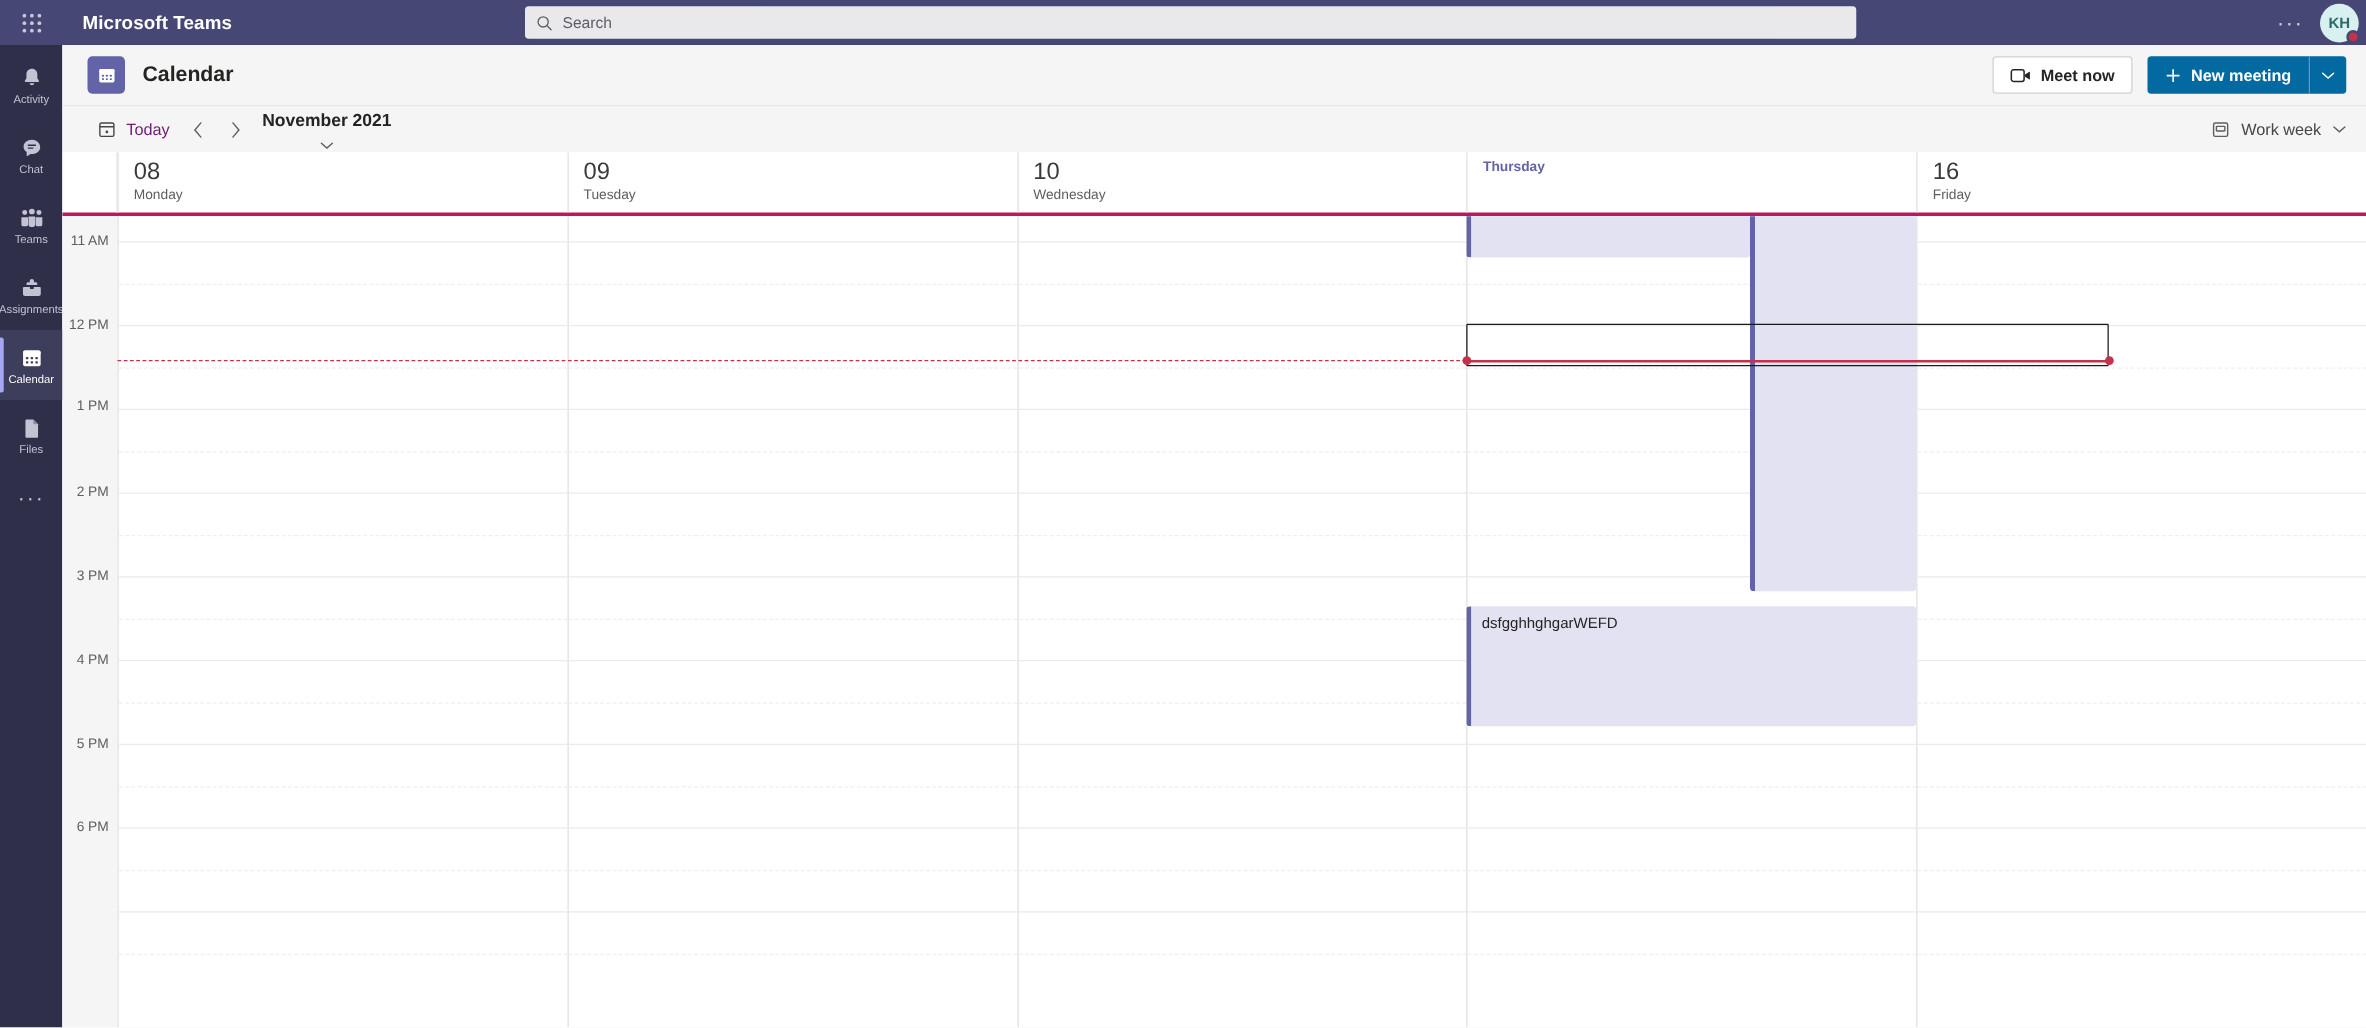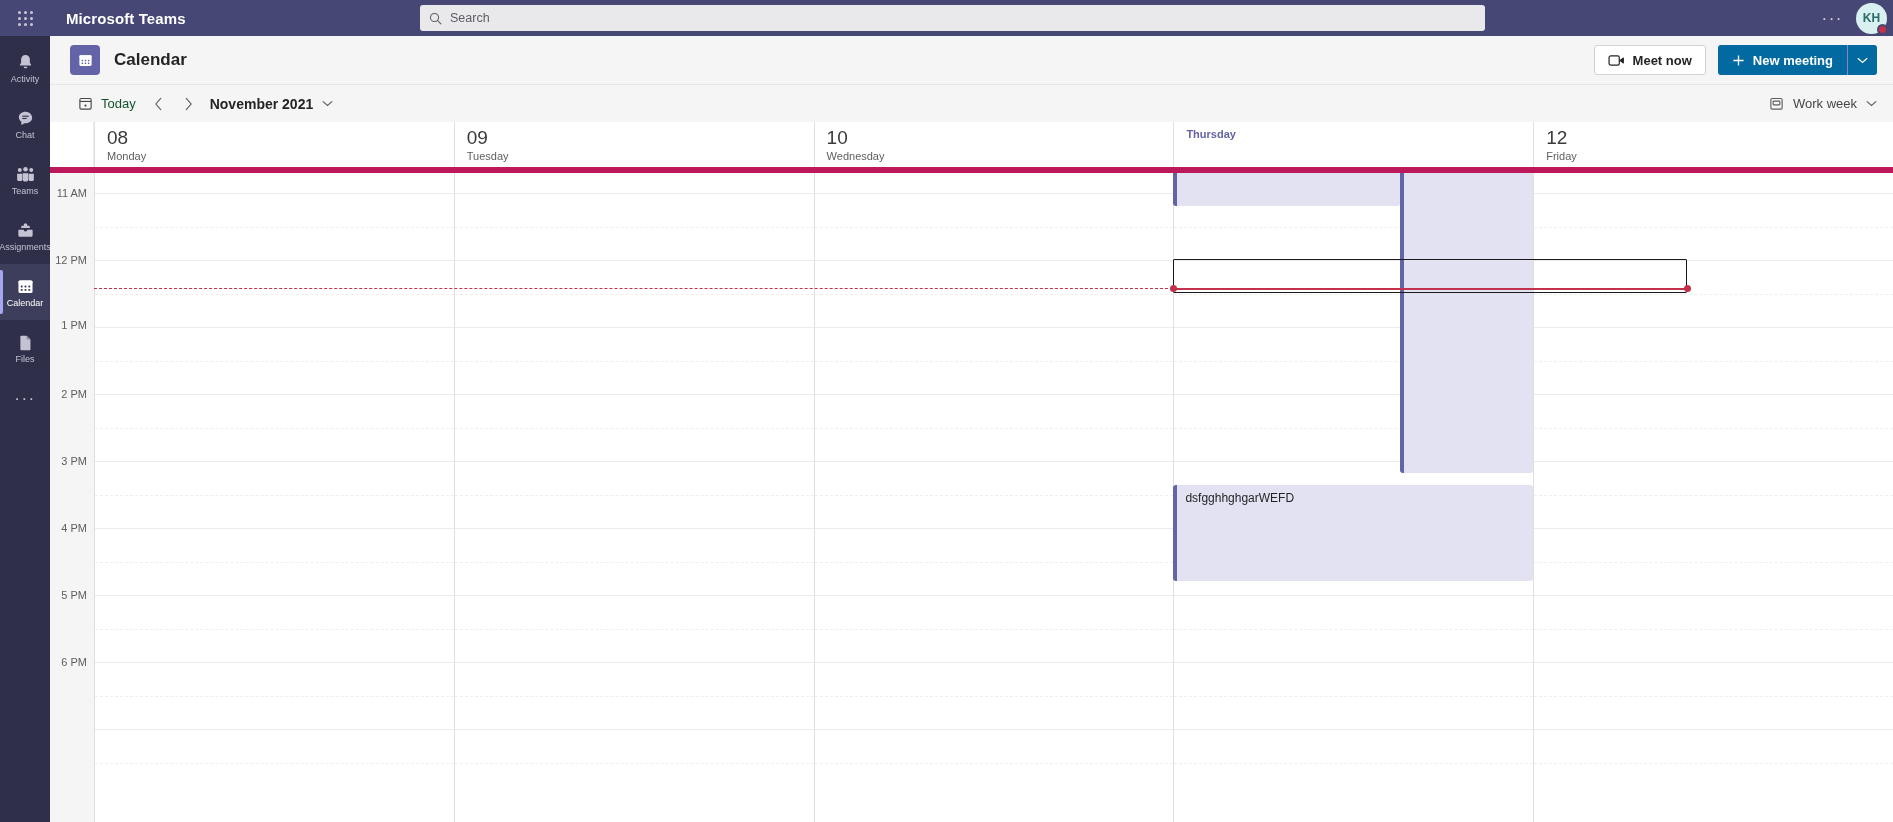--- a/index.html
+++ b/index.html
@@ -87,30 +87,30 @@
     border-left: 1px solid #8486bd; height: 100%; width: 30px;
     display: flex; align-items: center; justify-content: center;
   }
 
   .toolbar {
     height: 38px; background: #f5f5f5; border-top: 1px solid #e6e6e6;
     display: flex; align-items: center; padding: 0 16px 0 20px; flex: none;
   }
   .tb-btn {
     display: flex; align-items: center; gap: 8px; height: 28px; padding: 0 8px;
-    font-size: 13px; color: #14532d; cursor: pointer; border-radius: 3px;
+    font-size: 13px; color: #701a75; cursor: pointer; border-radius: 3px;
   }
   .tb-nav { width: 30px; height: 28px; display: flex; align-items: center; justify-content: center; cursor: pointer; }
   .tb-month { font-size: 14px; font-weight: 700; color: #252423; margin-left: 6px; cursor: pointer;
-              display: flex; align-items: center; gap: 9px; }
+              display: flex; align-items: center; gap: 9px; flex-direction: column; }
   .tb-spacer { flex: 1; }
   .tb-view { display: flex; align-items: center; gap: 9px; font-size: 13px; color: #484644; cursor: pointer; }
 
   
-  .day-head { display: flex; height: 51px; background: #fff; border-bottom: 6px solid #be185d; flex: none; }
+  .day-head { display: flex; height: 51px; background: #fff; border-bottom: 3px solid #be185d; flex: none; }
   .gutter-head { width: 44px; flex: none; border-right: 1px solid #eceaea; }
   .day-col-head { flex: 1; border-left: 1px solid #e1dfdd; padding: 5px 0 0 12px; }
   .day-num { font-size: 19px; color: #3b3a39; line-height: 22px; font-weight: 400; }
   .day-name { font-size: 11px; color: #605e5c; margin-top: 1px; }
   .day-col-head.today .day-num { color: #6264a7; font-weight: 700; }
   .day-col-head.today .day-name { color: #6264a7; font-weight: 700; }
 
   
   .grid-scroll { flex: 1; overflow: hidden; position: relative; background: #fff; }
   .grid-inner { display: flex; position: relative; height: 100%; }
@@ -337,21 +337,21 @@
         <div class="day-name">Tuesday</div>
       </div>
       <div class="day-col-head">
         <div class="day-num">10</div>
         <div class="day-name">Wednesday</div>
       </div>
       <div class="day-col-head today">
         <div class="day-name">Thursday</div>
       </div>
       <div class="day-col-head">
-        <div class="day-num">12</div>
+        <div class="day-num">16</div>
         <div class="day-name">Friday</div>
       </div>
     </div>
 
     <div class="grid-scroll">
       <div class="grid-inner">
         <div class="gutter" id="gutter">
             <div class="gutter-label" style="top: 20px;">11 AM</div>
             <div class="gutter-label" style="top: 87px; text-align: center;">12 PM</div>
             <div class="gutter-label" style="top: 152px;">1 PM</div>

